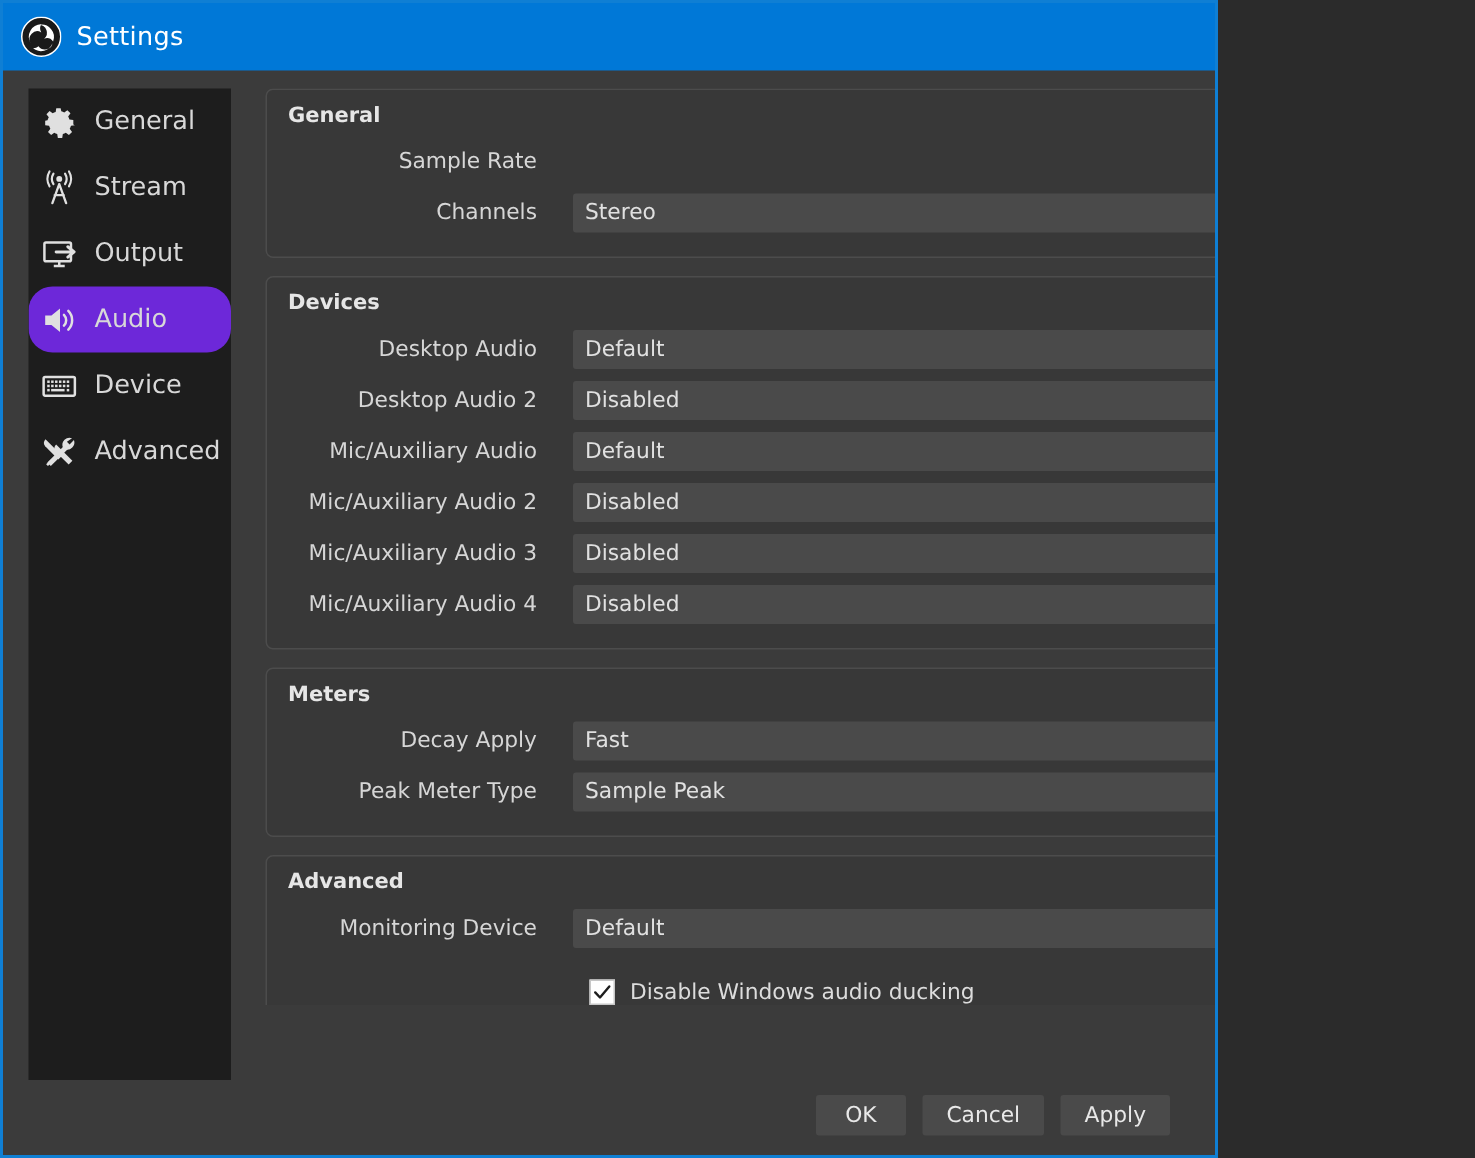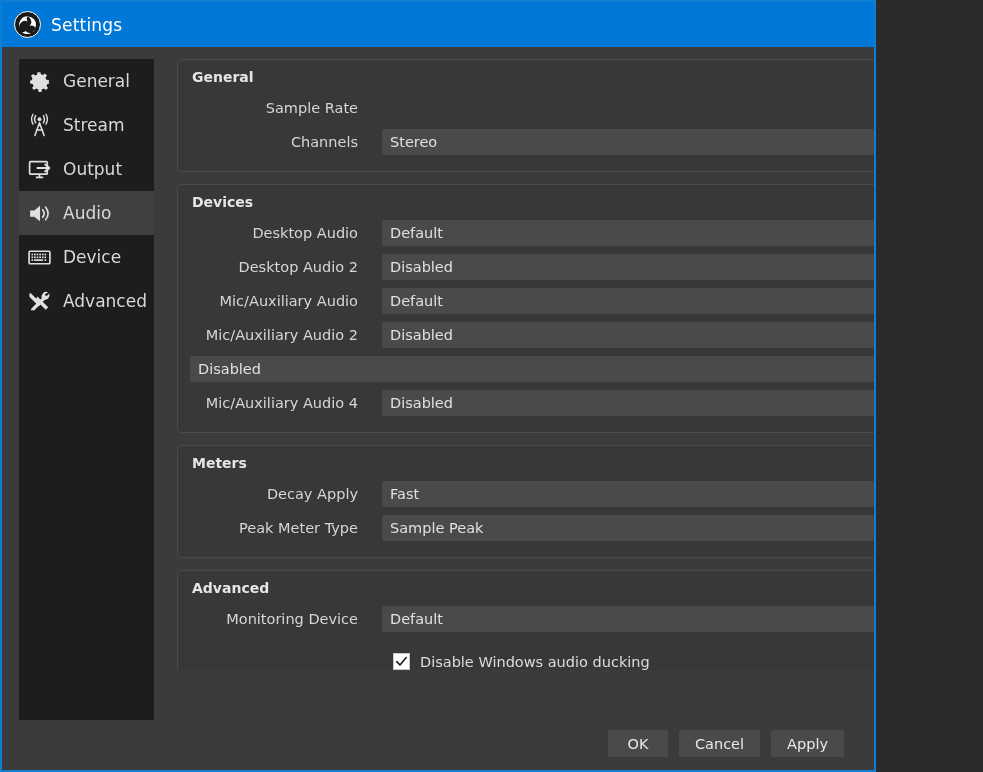--- a/index.html
+++ b/index.html
@@ -9,21 +9,21 @@
   }
   body {
     width: 983px;
     height: 772px;
     overflow: hidden;
     font-family: "DejaVu Sans", sans-serif;
   }
 
   #window {
     position: relative;
-    width: 876px;
+    width: 812px;
     height: 772px;
     box-sizing: border-box;
     border: 2px solid #0f7fd4;
     background: #3b3b3b;
     overflow: hidden;
   }
 
   
   #titlebar {
     position: absolute;
@@ -70,21 +70,22 @@
     display: flex;
     align-items: center;
     height: 44px;
     padding-left: 5px;
     box-sizing: border-box;
     color: #d8d8d8;
     font-size: 17px;
     cursor: pointer;
   }
   .nav-item.selected {
-    background: #404040;
+    background: #6d28d9;
+    border-radius: 16px;
   }
   .nav-icon {
     width: 30px;
     height: 30px;
     flex: 0 0 auto;
     display: flex;
     align-items: center;
     justify-content: center;
     margin-right: 9px;
   }
@@ -404,20 +405,21 @@
           <div class="combo">
             <span class="combo-value">Disabled</span>
             <span class="combo-spin">
               <svg width="9" height="16" viewBox="0 0 9 16">
                   <path d="M1.2 6.2 L4.5 2.9 L7.8 6.2 M1.2 9.8 L4.5 13.1 L7.8 9.8" stroke="#bdbdbd" stroke-width="1.1" fill="none" stroke-linecap="round" stroke-linejoin="round"></path>
                 </svg>
             </span>
           </div>
         </div>
         <div class="row">
+          <div class="row-label">Mic/Auxiliary Audio 3</div>
           <div class="combo">
             <span class="combo-value">Disabled</span>
             <span class="combo-spin">
               <svg width="9" height="16" viewBox="0 0 9 16">
                   <path d="M1.2 6.2 L4.5 2.9 L7.8 6.2 M1.2 9.8 L4.5 13.1 L7.8 9.8" stroke="#bdbdbd" stroke-width="1.1" fill="none" stroke-linecap="round" stroke-linejoin="round"></path>
                 </svg>
             </span>
           </div>
         </div>
         <div class="row">

